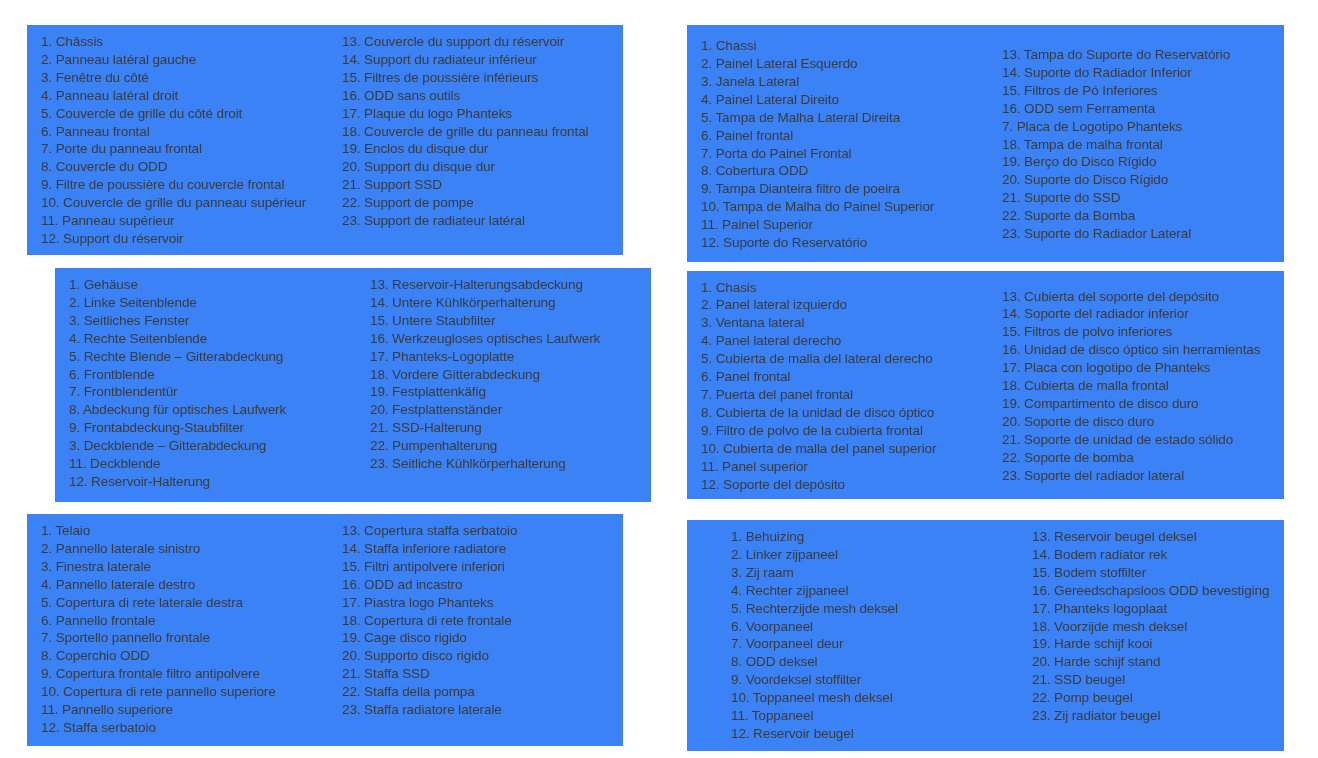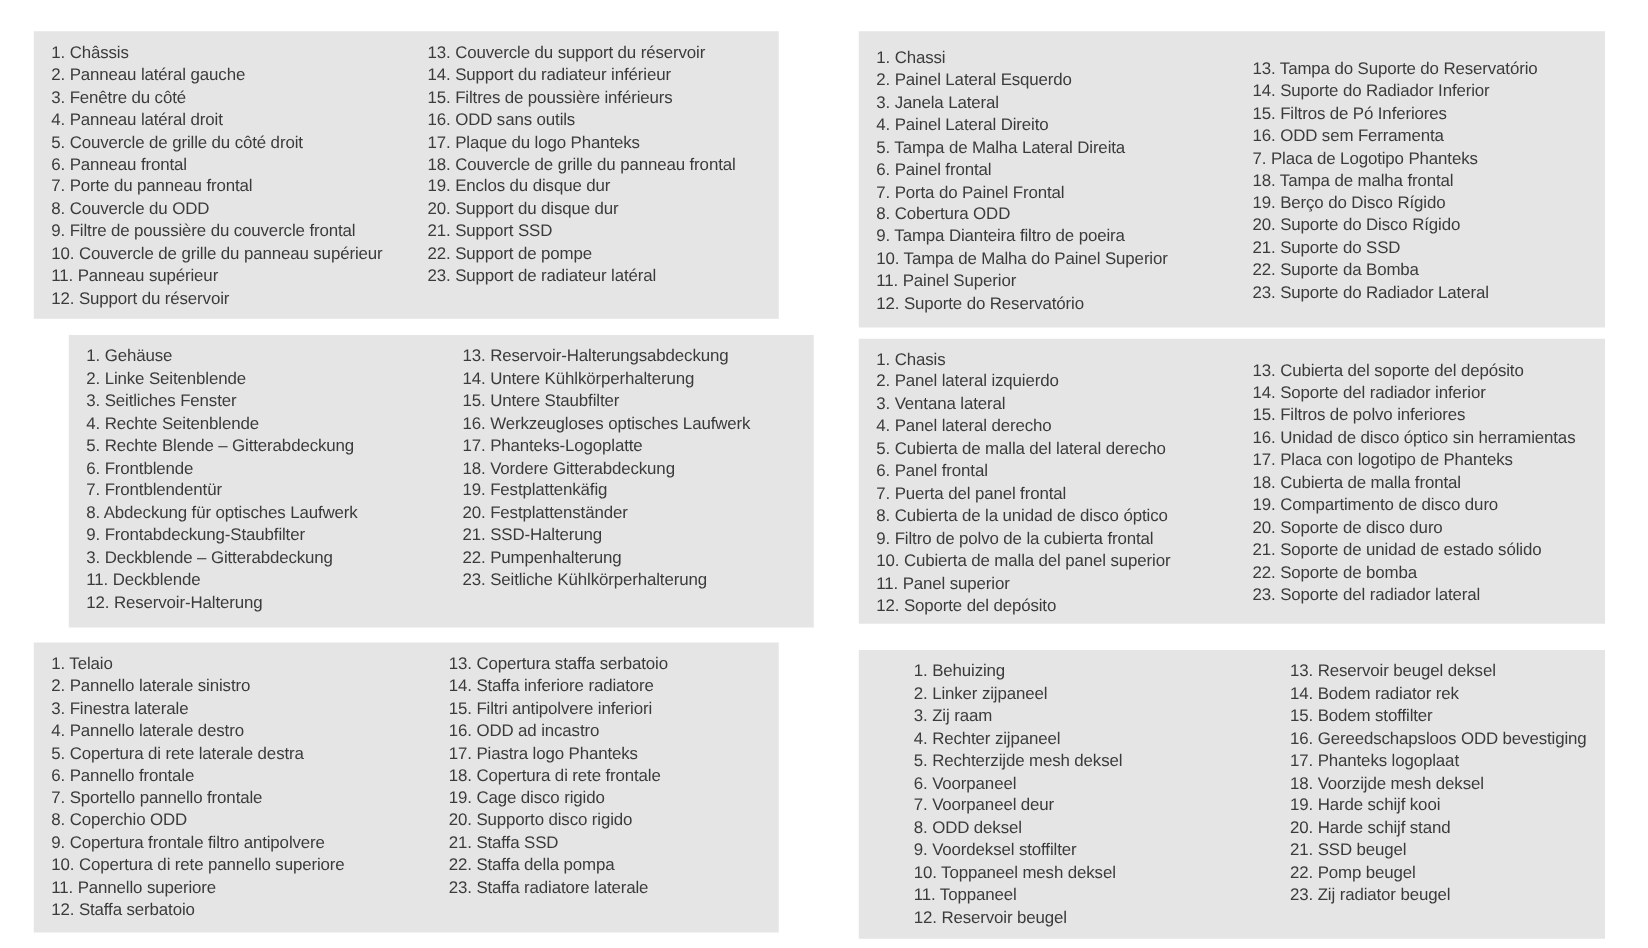--- a/index.html
+++ b/index.html
@@ -10,21 +10,21 @@
   }
   .page {
     position: relative;
     width: 1318px;
     height: 758px;
     background: #ffffff;
     overflow: hidden;
   }
   .panel {
     position: absolute;
-    background: #e5e5e5;
+    background: #3b82f6;
     box-sizing: border-box;
     padding: 8px 14px 6px 14px;
     display: flex;
     flex-direction: row;
     align-items: flex-start;
     overflow: hidden;
   }
   .col {
     display: flex;
     flex-direction: column;
@@ -41,21 +41,21 @@
     line-height: 17.9px;
     color: #3b3b3b;
     white-space: nowrap;
     letter-spacing: -0.1px;
   }
   
   #panel-0 { left: 27px;  top: 25px;  width: 596px; height: 230px; }
   #panel-1 { left: 687px; top: 25px;  width: 597px; height: 237px; align-items: center; }
   #panel-2 { left: 27px;  top: 268px; width: 596px; height: 234px; margin-left: 28px; }
   #panel-3 { left: 687px; top: 271px; width: 597px; height: 228px; align-items: center; }
-  #panel-4 { left: 27px;  top: 514px; width: 596px; height: 232px; gap: 17px; }
+  #panel-4 { left: 27px;  top: 514px; width: 596px; height: 232px; }
   #panel-5 { left: 687px; top: 520px; width: 597px; height: 231px; padding-left: 44px; }
 </style>
 </head>
 <body>
 
 <div class="page">
 
   <section id="panel-0" class="panel">
     <div class="col col-left">
         <div class="item">1. Châssis</div>

